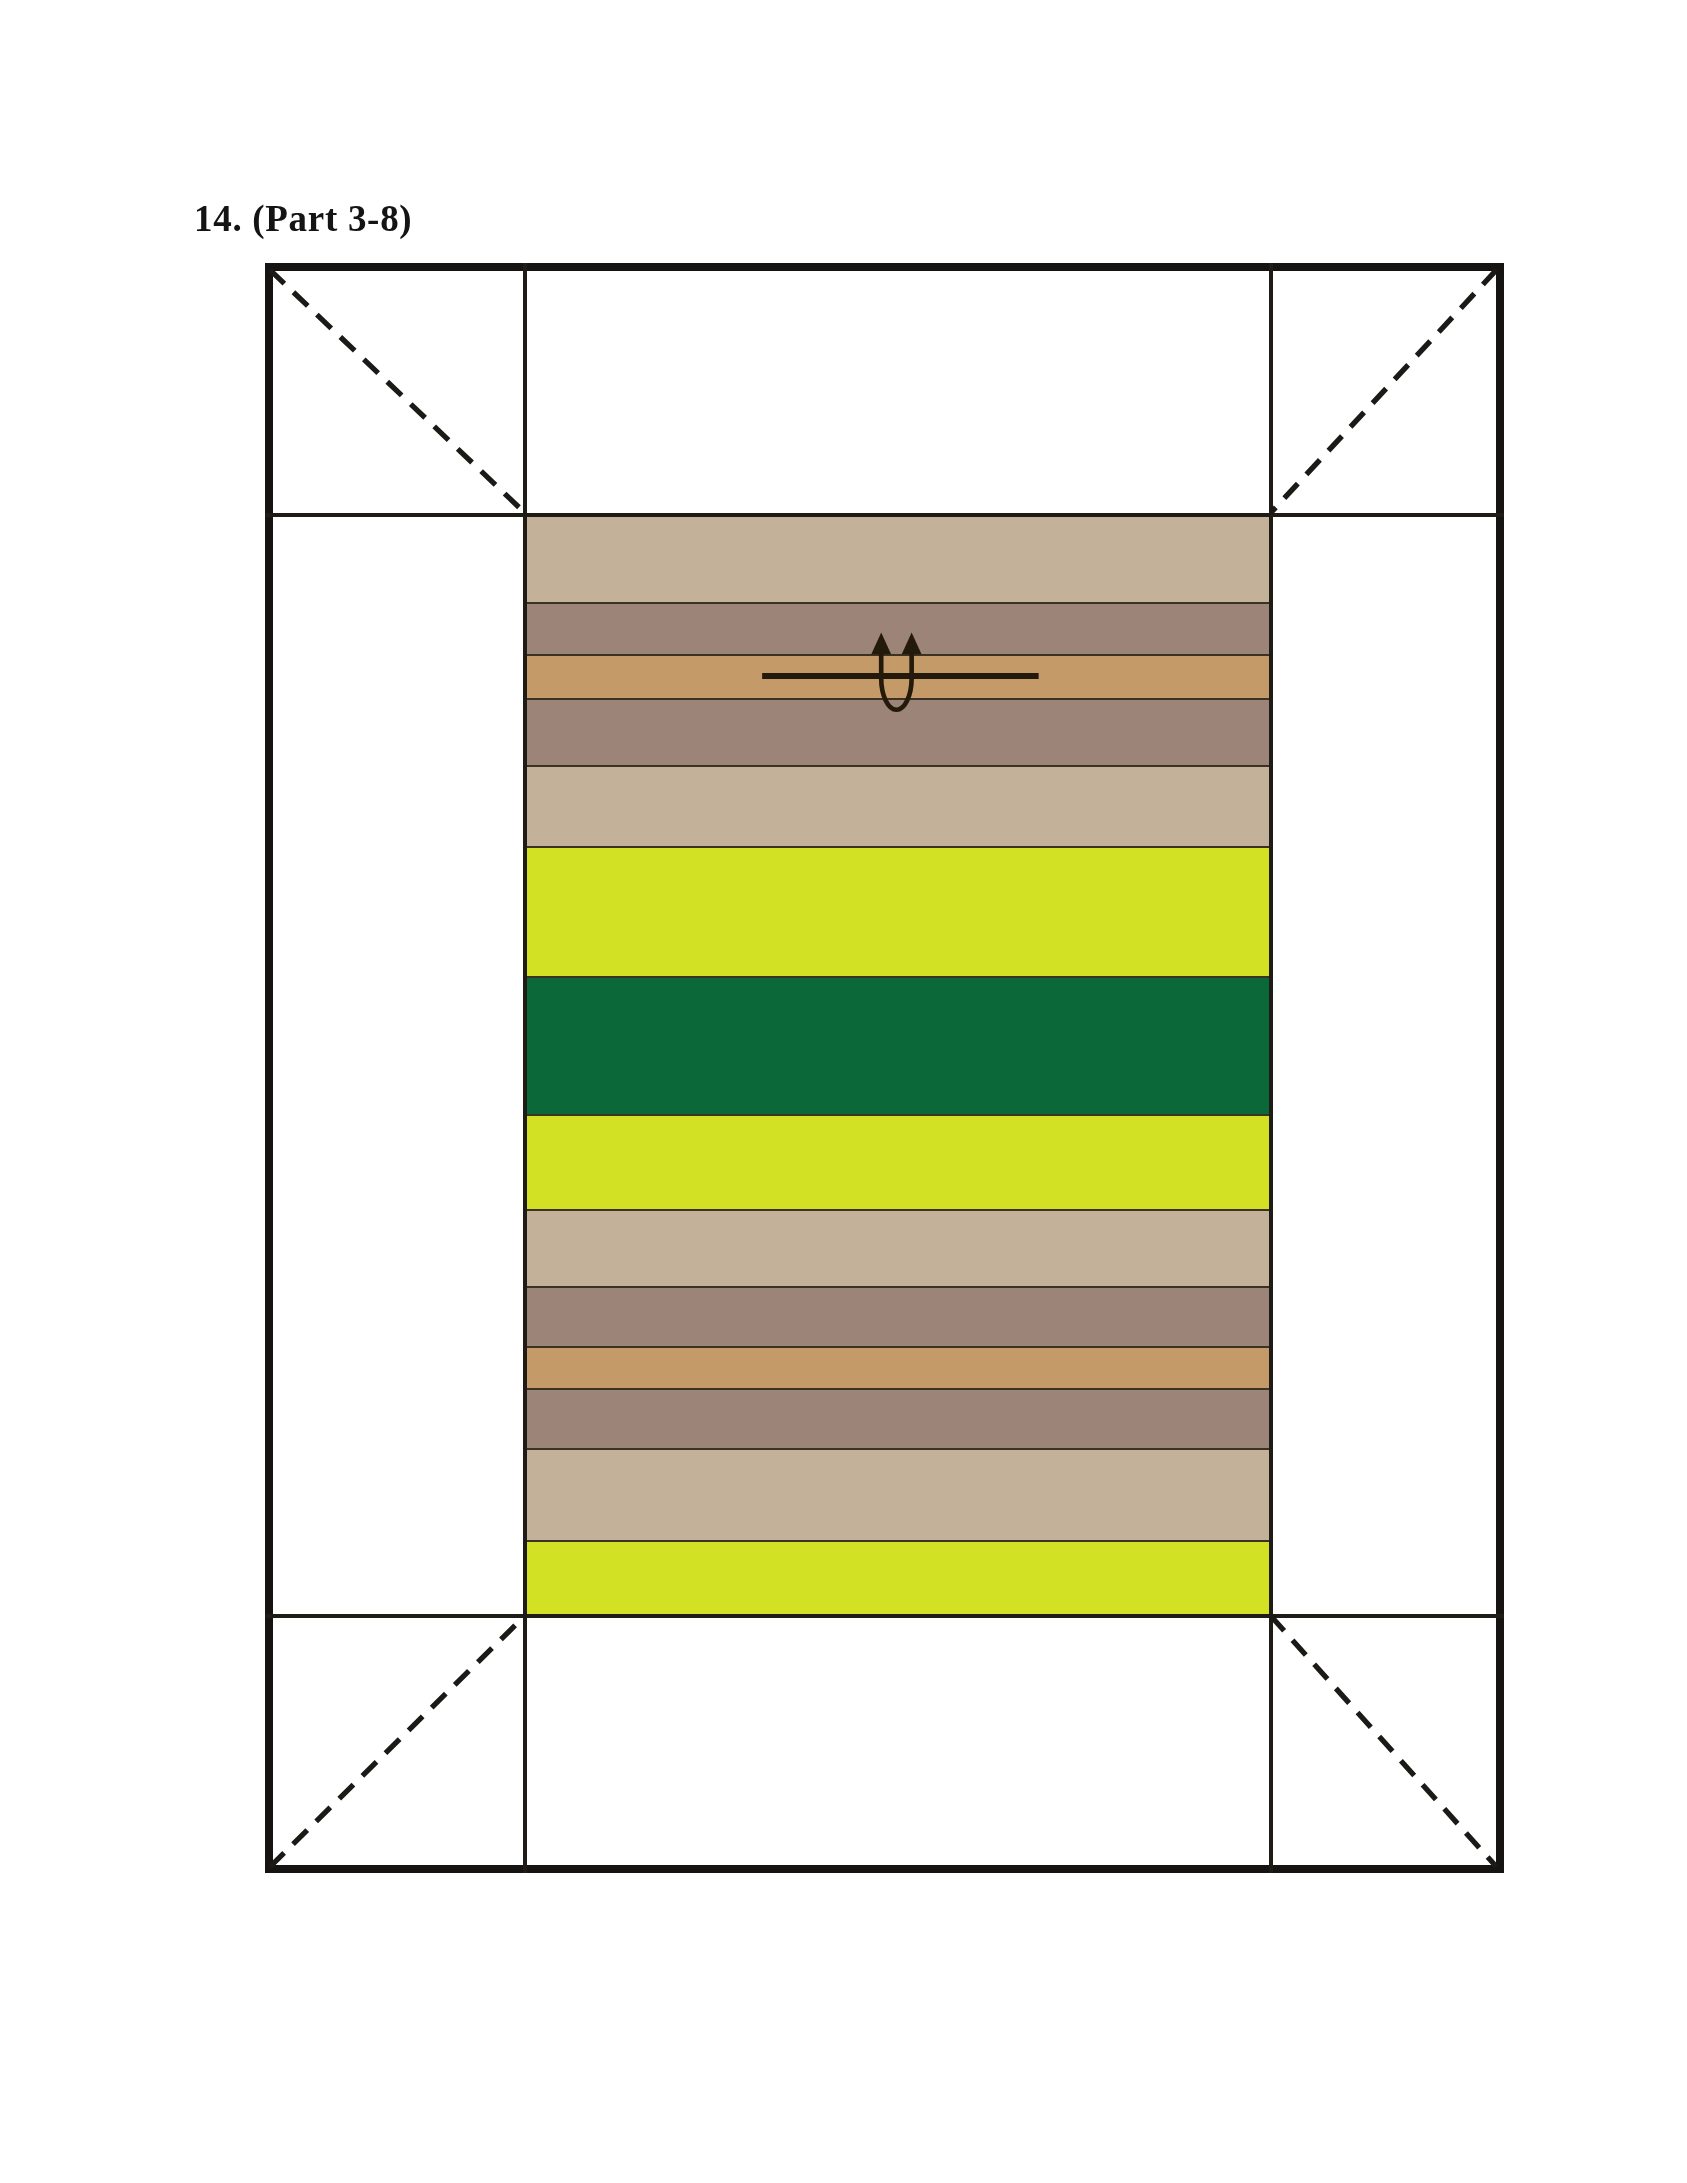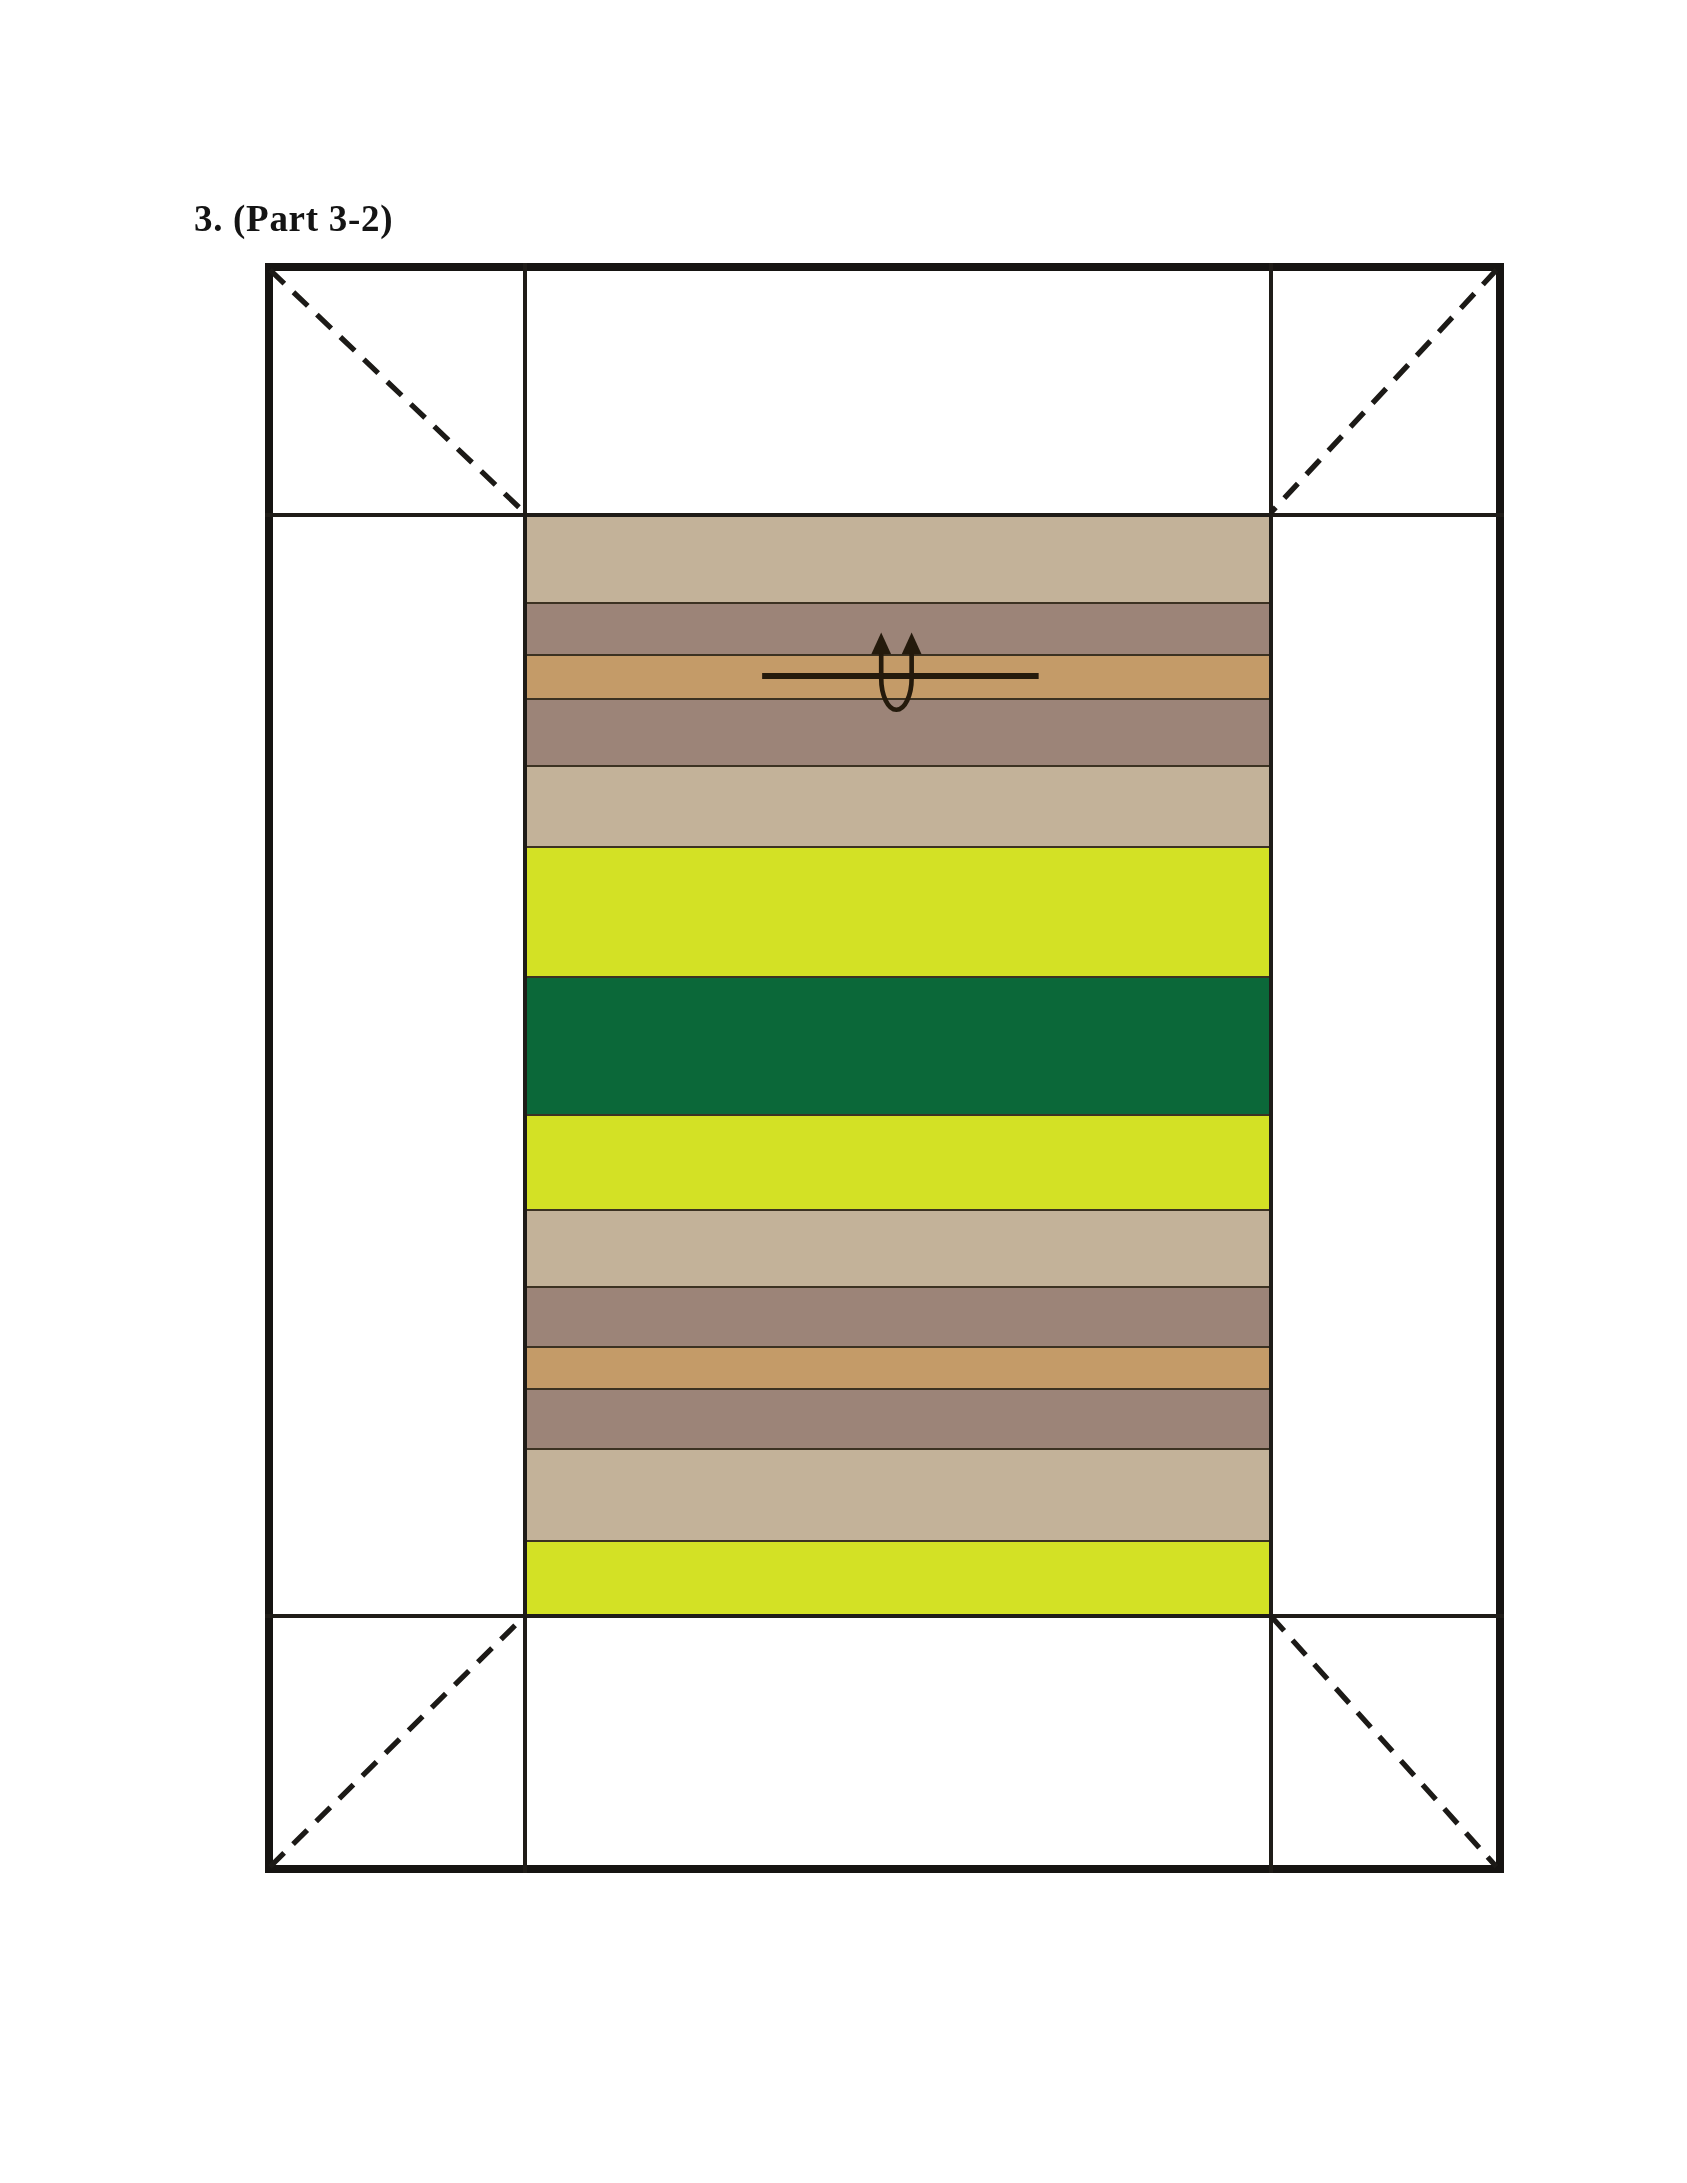--- a/index.html
+++ b/index.html
@@ -73,21 +73,21 @@
   }
   .arrow-axis { stroke: var(--arrow, #241a0c); stroke-width: 9; fill: none; }
   .arrow-loop { stroke: var(--arrow, #241a0c); stroke-width: 7; fill: none; }
   .arrow-head { fill: var(--arrow, #241a0c); stroke: none; }
 </style>
 </head>
 <body>
 
 <div class="page">
 
-  <div class="step-title">3. (Part 3-2)</div>
+  <div class="step-title">14. (Part 3-8)</div>
 
   <div class="outer-border"></div>
 
   <div class="corner tl"></div>
   <div class="corner tr"></div>
   <div class="corner bl"></div>
   <div class="corner br"></div>
 
   <div class="stripe-stack" id="stripe-stack">
       <div class="stripe" style="height: 87px; background: rgb(195, 178, 153);"></div>

